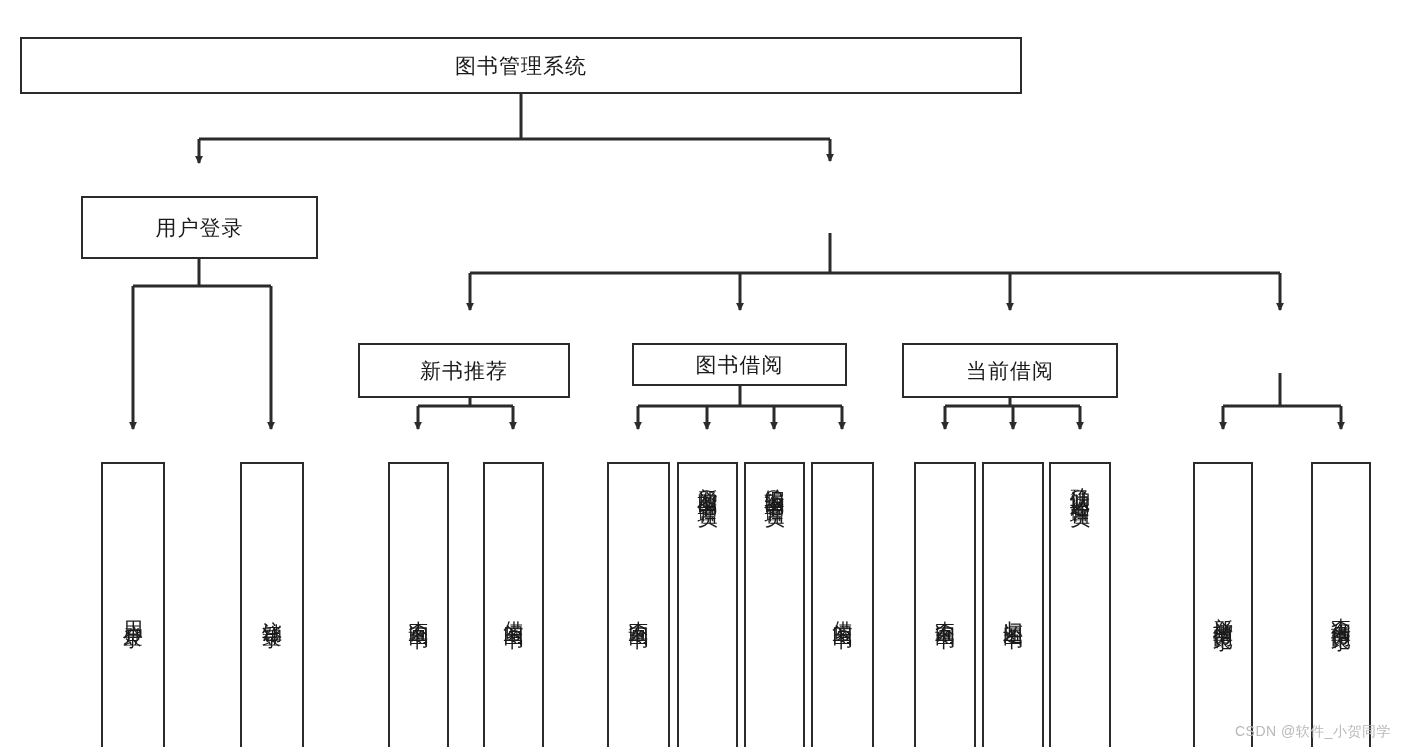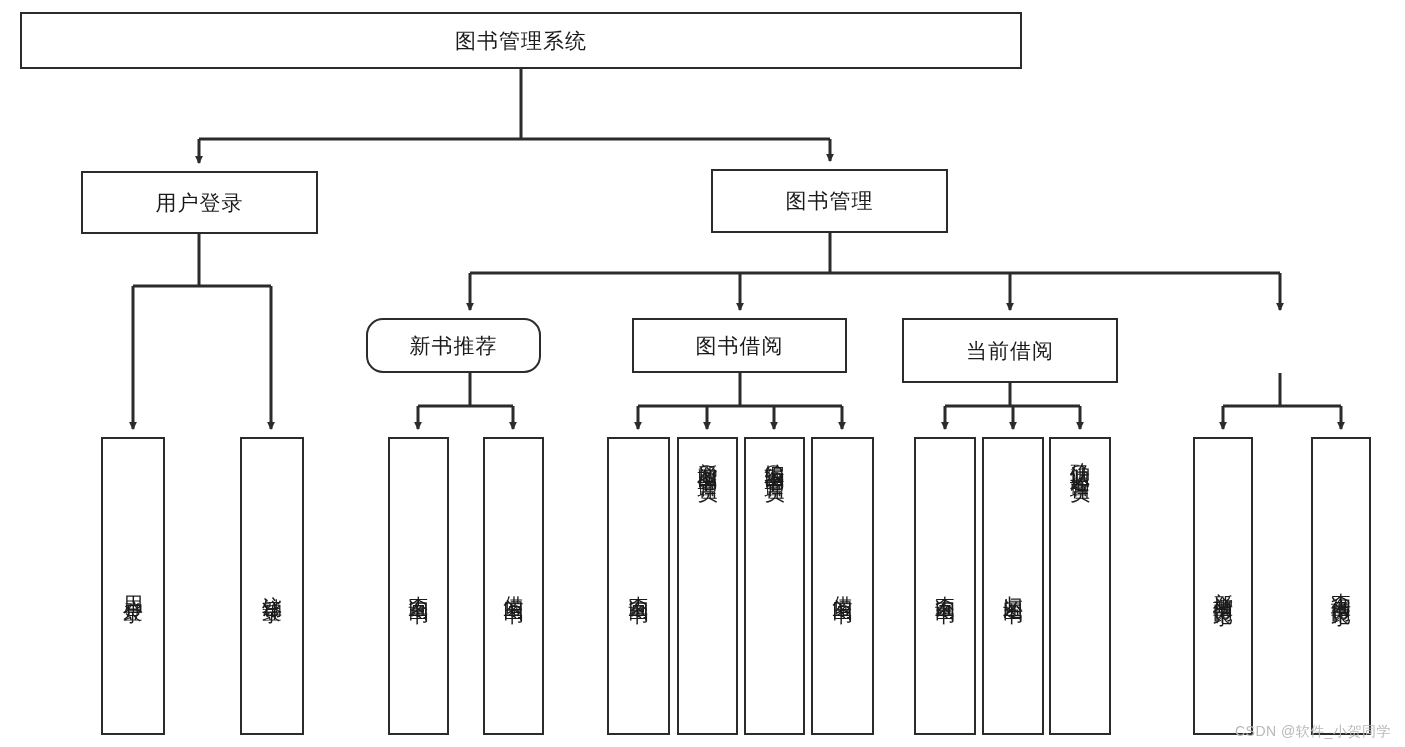--- a/index.html
+++ b/index.html
@@ -30,20 +30,21 @@
     position: absolute;
     box-sizing: border-box;
     border: 2px solid #2b2b2b;
     background: #ffffff;
     display: flex;
     align-items: center;
     justify-content: center;
     color: #1a1a1a;
     font-weight: 400;
     letter-spacing: 1px;
+    margin-top: 25px;
   }
   .node.horizontal {
     font-size: 21px;
     line-height: 1.2;
     padding: 2px 6px;
     text-align: center;
   }
   .node.vertical {
     writing-mode: vertical-rl;
     text-orientation: upright;
@@ -122,25 +123,24 @@
       <path d="M 1280 373 L 1280 406"></path>
       <path d="M 1223 406 L 1341 406"></path>
       <path d="M 1223 406 L 1223 429" marker-end="url(#arrowhead)"></path>
       <path d="M 1341 406 L 1341 429" marker-end="url(#arrowhead)"></path>
     </g>
   </svg>
 
   <div class="node horizontal" style="left:20px; top:12px; width:1002px; height:57px;">图书管理系统</div>
 
   <div class="node horizontal" style="left:81px; top:171px; width:237px; height:63px;">用户登录</div>
-  <div class="node horizontal" style="left:711px; top:169px; width:237px; height:64px;">图书管理</div>
 
-  <div class="node horizontal" style="left:366px; top:318px; width:175px; height:55px;border-radius:17px;">新书推荐</div>
-  <div class="node horizontal" style="left:632px; top:318px; width:215px; height:55px;">图书借阅</div>
-  <div class="node horizontal" style="left:902px; top:318px; width:216px; height:65px;">当前借阅</div>
+  <div class="node horizontal" style="left:358px; top:318px; width:212px; height:55px;">新书推荐</div>
+  <div class="node horizontal" style="left:632px; top:318px; width:215px; height:43px;">图书借阅</div>
+  <div class="node horizontal" style="left:902px; top:318px; width:216px; height:55px;">当前借阅</div>
 
   <div class="node vertical centered" style="left:101px; top:437px; width:64px; height:298px;">用户登录</div>
   <div class="node vertical centered" style="left:240px; top:437px; width:64px; height:298px;">注销登录</div>
 
   <div class="node vertical centered" style="left:388px; top:437px; width:61px; height:298px;">查询图书</div>
   <div class="node vertical centered" style="left:483px; top:437px; width:61px; height:298px;">借阅图书</div>
 
   <div class="node vertical centered" style="left:607px; top:437px; width:63px; height:298px;">查询图书</div>
   <div class="node vertical" style="left:677px; top:437px; width:61px; height:298px;">新增图书（管理员）</div>
   <div class="node vertical" style="left:744px; top:437px; width:61px; height:298px;">编辑图书（管理员）</div>

